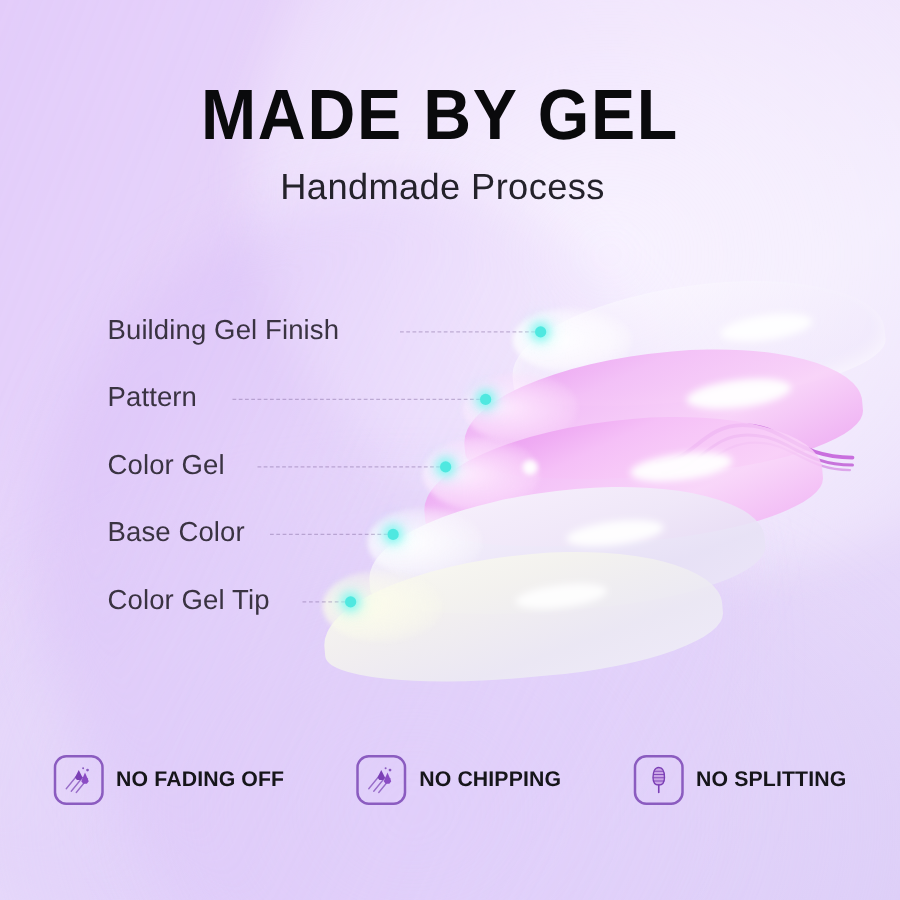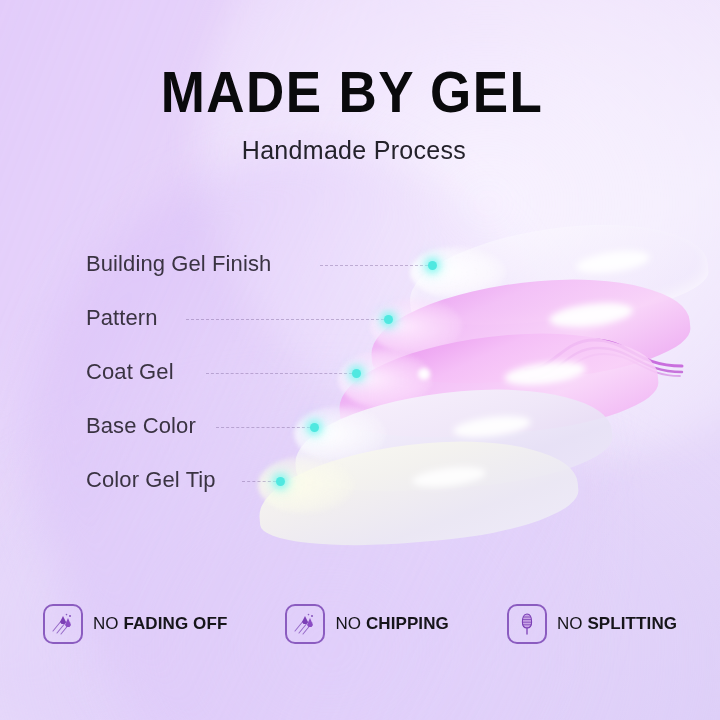--- a/index.html
+++ b/index.html
@@ -75,21 +75,21 @@
     font-size: 57px;
     line-height: 60px;
     font-weight: bold;
     letter-spacing: 1.5px;
     color: #0a0a0c;
     transform: scaleX(0.93);
     margin: 0;
   }
   .subtitle {
     margin: 14px 0 0 4px;
-    font-size: 25px;
+    font-size: 29px;
     line-height: 28px;
     font-weight: 400;
     color: #24222b;
     letter-spacing: 0.3px;
   }
 
   
   .stack {
     position: absolute;
     left: 0;
@@ -307,21 +307,21 @@
     flex: 0 0 auto;
     overflow: hidden;
   }
   .feature-text {
     font-size: 17px;
     line-height: 20px;
     color: #16151a;
     white-space: nowrap;
     letter-spacing: 0.1px;
   }
-  .feature-text .pre { font-weight: 400; }
+  .feature-text .pre { font-weight: 700; }
   .feature-text .bold { font-weight: bold; margin-top: 28px; }
 </style>
 </head>
 <body>
 
 <div id="stage">
 
   <div class="bg-swoosh-a"></div>
   <div class="bg-swoosh-b"></div>
   <div class="bg-swoosh-c"></div>
@@ -380,21 +380,21 @@
       <div class="anchor-dot" style="left:428px; top:261px;"></div>
     </div>
 
     <div class="callout">
       <div class="callout-label" style="left:86px; top:306px;">Pattern</div>
       <div class="leader" style="left:186px; top:319px; width:198px;"></div>
       <div class="anchor-dot" style="left:384px; top:315px;"></div>
     </div>
 
     <div class="callout">
-      <div class="callout-label" style="left:86px; top:360px;">Coat Gel</div>
+      <div class="callout-label" style="left:86px; top:360px;">Color Gel</div>
       <div class="leader" style="left:206px; top:373px; width:146px;"></div>
       <div class="anchor-dot" style="left:352px; top:369px;"></div>
     </div>
 
     <div class="callout">
       <div class="callout-label" style="left:86px; top:414px;">Base Color</div>
       <div class="leader" style="left:216px; top:427px; width:94px;"></div>
       <div class="anchor-dot" style="left:310px; top:423px;"></div>
     </div>
 

